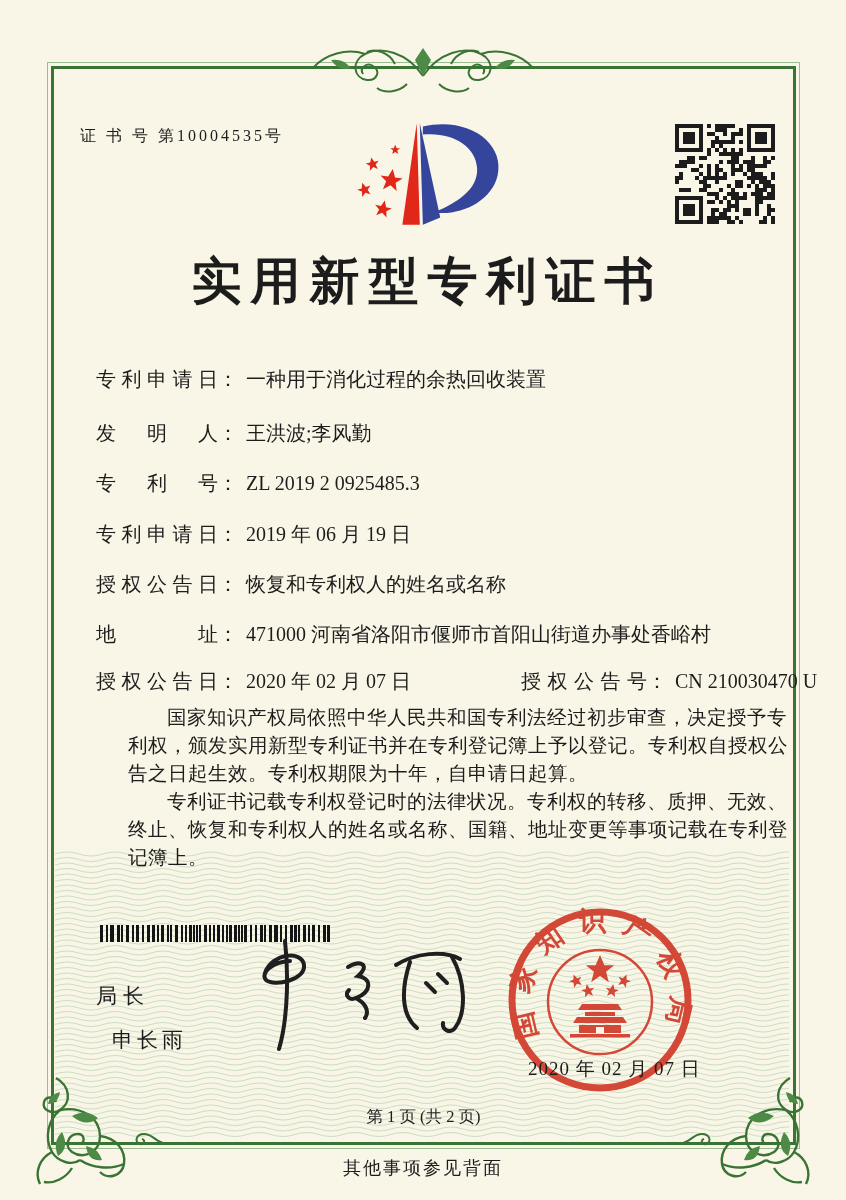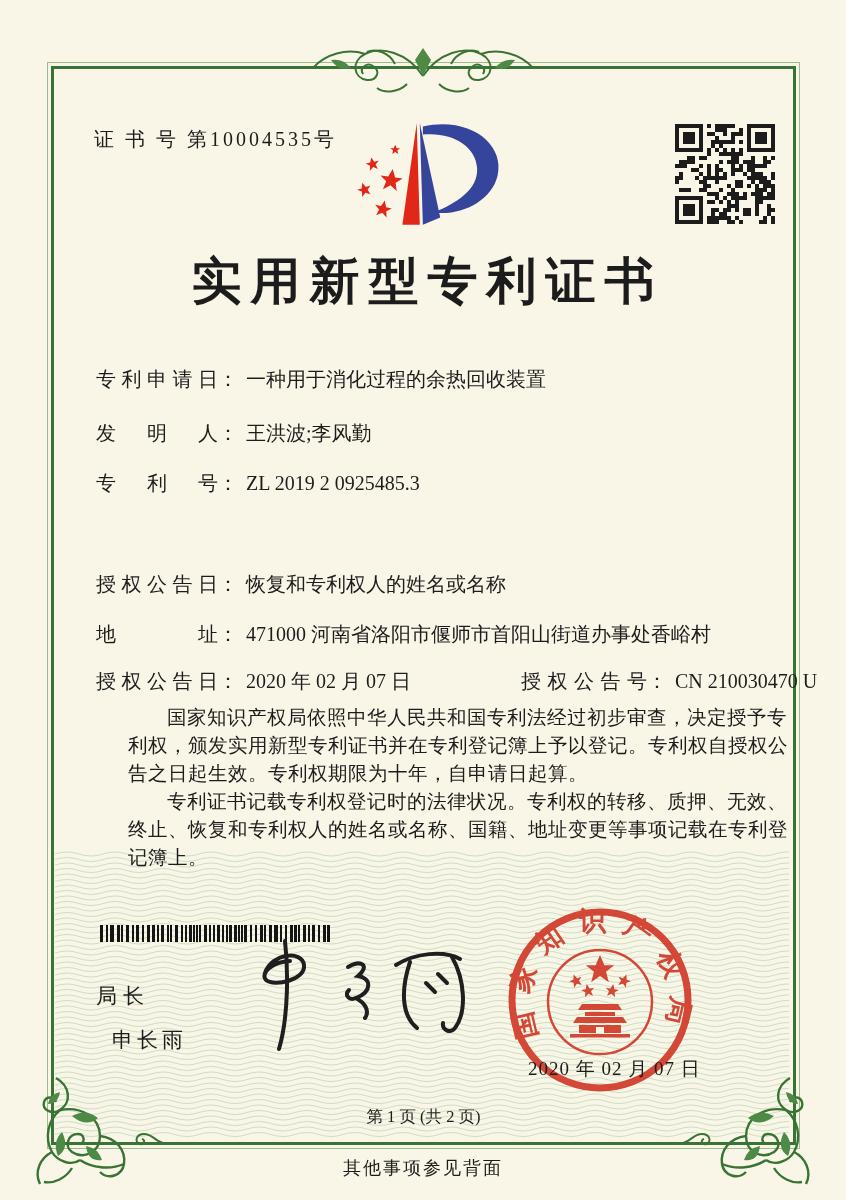--- a/index.html
+++ b/index.html
@@ -18,21 +18,21 @@
 
   
   .waves{position:absolute;left:55px;top:850px;width:734px;height:292px;z-index:0;}
   .ornament-top{position:absolute;left:303px;top:38px;width:240px;height:60px;z-index:2;}
   .ornament-bl{position:absolute;left:26px;top:1076px;width:112px;height:114px;z-index:2;}
   .ornament-br{position:absolute;left:708px;top:1076px;width:112px;height:114px;z-index:2;transform:scaleX(-1);}
   .line-curl-l{position:absolute;left:126px;top:1130px;width:44px;height:20px;z-index:2;}
   .line-curl-r{position:absolute;left:676px;top:1130px;width:44px;height:20px;z-index:2;transform:scaleX(-1);}
 
   
-  .cert-no{position:absolute;left:94px;top:126px;font-size:20px;letter-spacing:3px;z-index:3;}
+  .cert-no{position:absolute;left:80px;top:126px;font-size:16px;letter-spacing:3px;z-index:3;}
   .logo{position:absolute;left:336px;top:110px;width:186px;height:128px;z-index:3;}
   .qr{position:absolute;left:673px;top:122px;width:104px;height:104px;z-index:3;}
   .title{position:absolute;left:0;top:248px;width:100%;text-align:center;
          font-size:50px;font-weight:bold;letter-spacing:9px;text-indent:9px;z-index:3;}
 
   
   .row{position:absolute;left:96px;font-size:20px;white-space:nowrap;z-index:3;}
   .flabel{display:inline-block;width:122px;text-align:justify;text-align-last:justify;vertical-align:bottom;}
   .fcolon{display:inline-block;}
   .fvalue{margin-left:8px;}
@@ -510,20 +510,23 @@
 
   <div class="row" style="top:366px">
     <span class="flabel">专利申请日</span><span class="fcolon">：</span><span class="fvalue">一种用于消化过程的余热回收装置</span>
   </div>
   <div class="row" style="top:420px">
     <span class="flabel">发明人</span><span class="fcolon">：</span><span class="fvalue">王洪波;李风勤</span>
   </div>
   <div class="row" style="top:470px">
     <span class="flabel">专利号</span><span class="fcolon">：</span><span class="fvalue">ZL 2019 2 0925485.3</span>
   </div>
+  <div class="row" style="top:521px">
+    <span class="flabel">专利申请日</span><span class="fcolon">：</span><span class="fvalue">2019 年 06 月 19 日</span>
+  </div>
   <div class="row" style="top:571px">
     <span class="flabel">授权公告日</span><span class="fcolon">：</span><span class="fvalue">恢复和专利权人的姓名或名称</span>
   </div>
   <div class="row" style="top:621px">
     <span class="flabel">地址</span><span class="fcolon">：</span><span class="fvalue">471000 河南省洛阳市偃师市首阳山街道办事处香峪村</span>
   </div>
   <div class="row" style="top:668px">
     <span class="flabel">授权公告日</span><span class="fcolon">：</span><span class="fvalue">2020 年 02 月 07 日</span>
     <span class="grant-group">
       <span class="glabel">授权公告号</span><span class="fcolon">：</span><span class="fvalue">CN 210030470 U</span>

